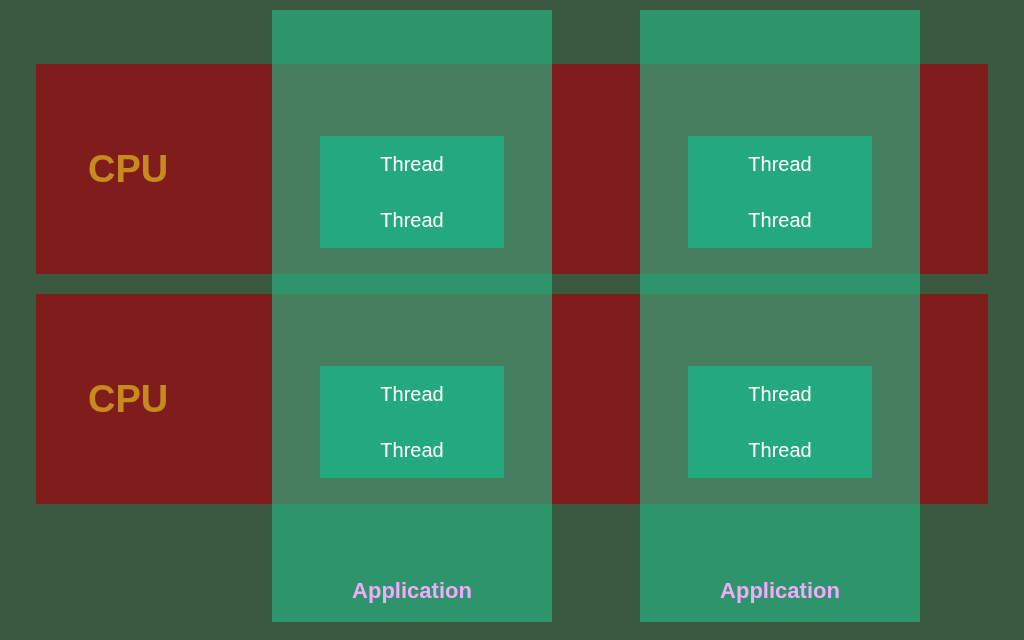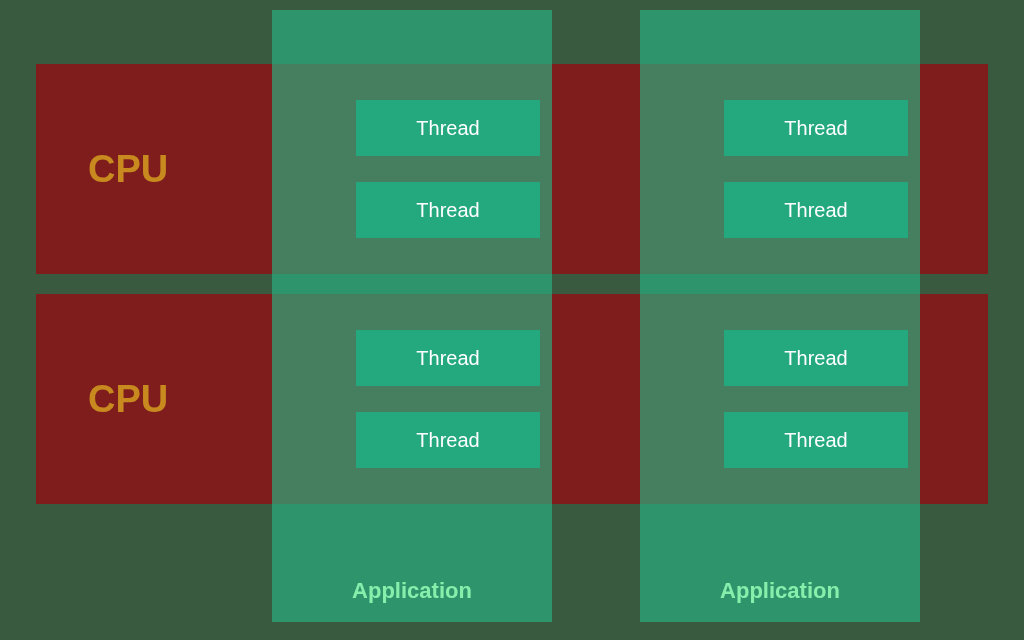--- a/index.html
+++ b/index.html
@@ -47,34 +47,32 @@
     flex: 1;
     display: flex;
     flex-direction: column;
   }
 
   .app-footer {
     height: 62px;
     display: flex;
     align-items: center;
     justify-content: center;
-    color: #86efac;
+    color: #f0abfc;
     font-weight: 700;
     font-size: 22px;
   }
 
   .thread-group {
     height: 210px;
     width: 100%;
     display: flex;
     flex-direction: column;
-    justify-content: center;
-    gap: 26px;
+    justify-content: flex-end;
     padding: 26px 48px;
-    margin-left: 36px;
   }
   .thread-group.g0 { margin-top: 54px; }
   .thread-group.g1 { margin-top: 20px; }
 
   .thread {
     background: #24a87d;
     color: #ffffff;
     font-size: 20px;
     font-weight: 500;
     height: 56px;

